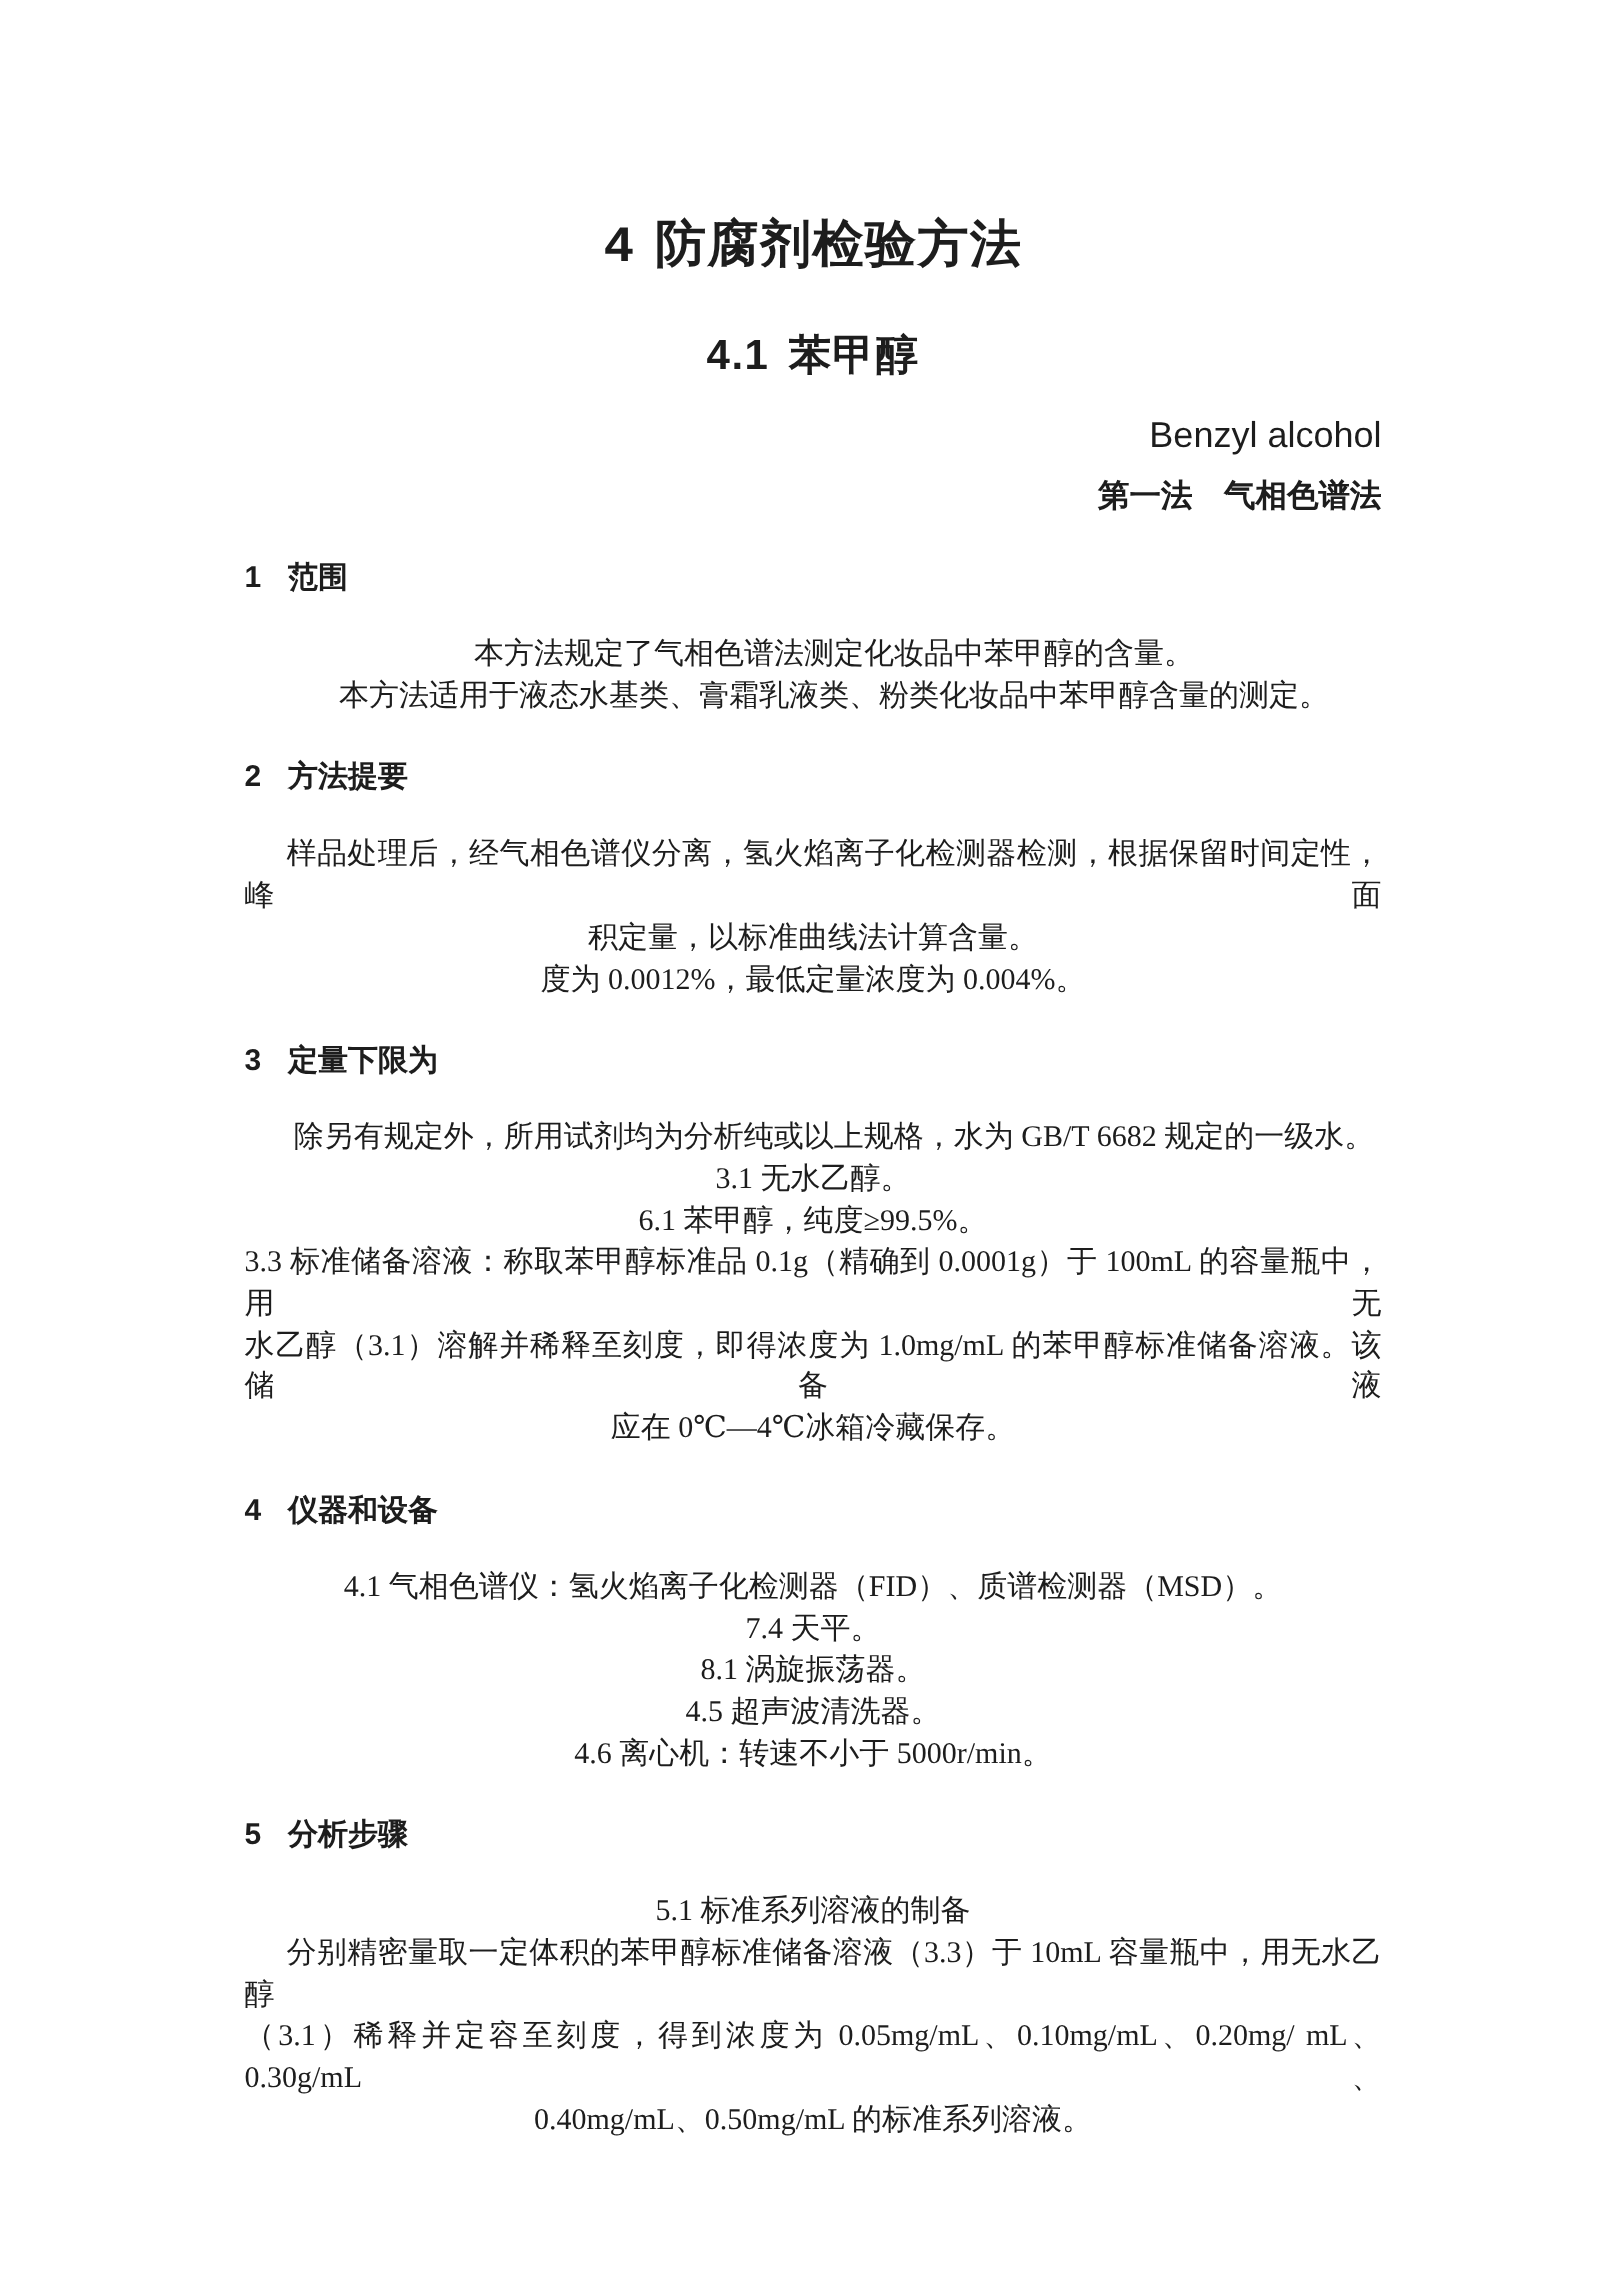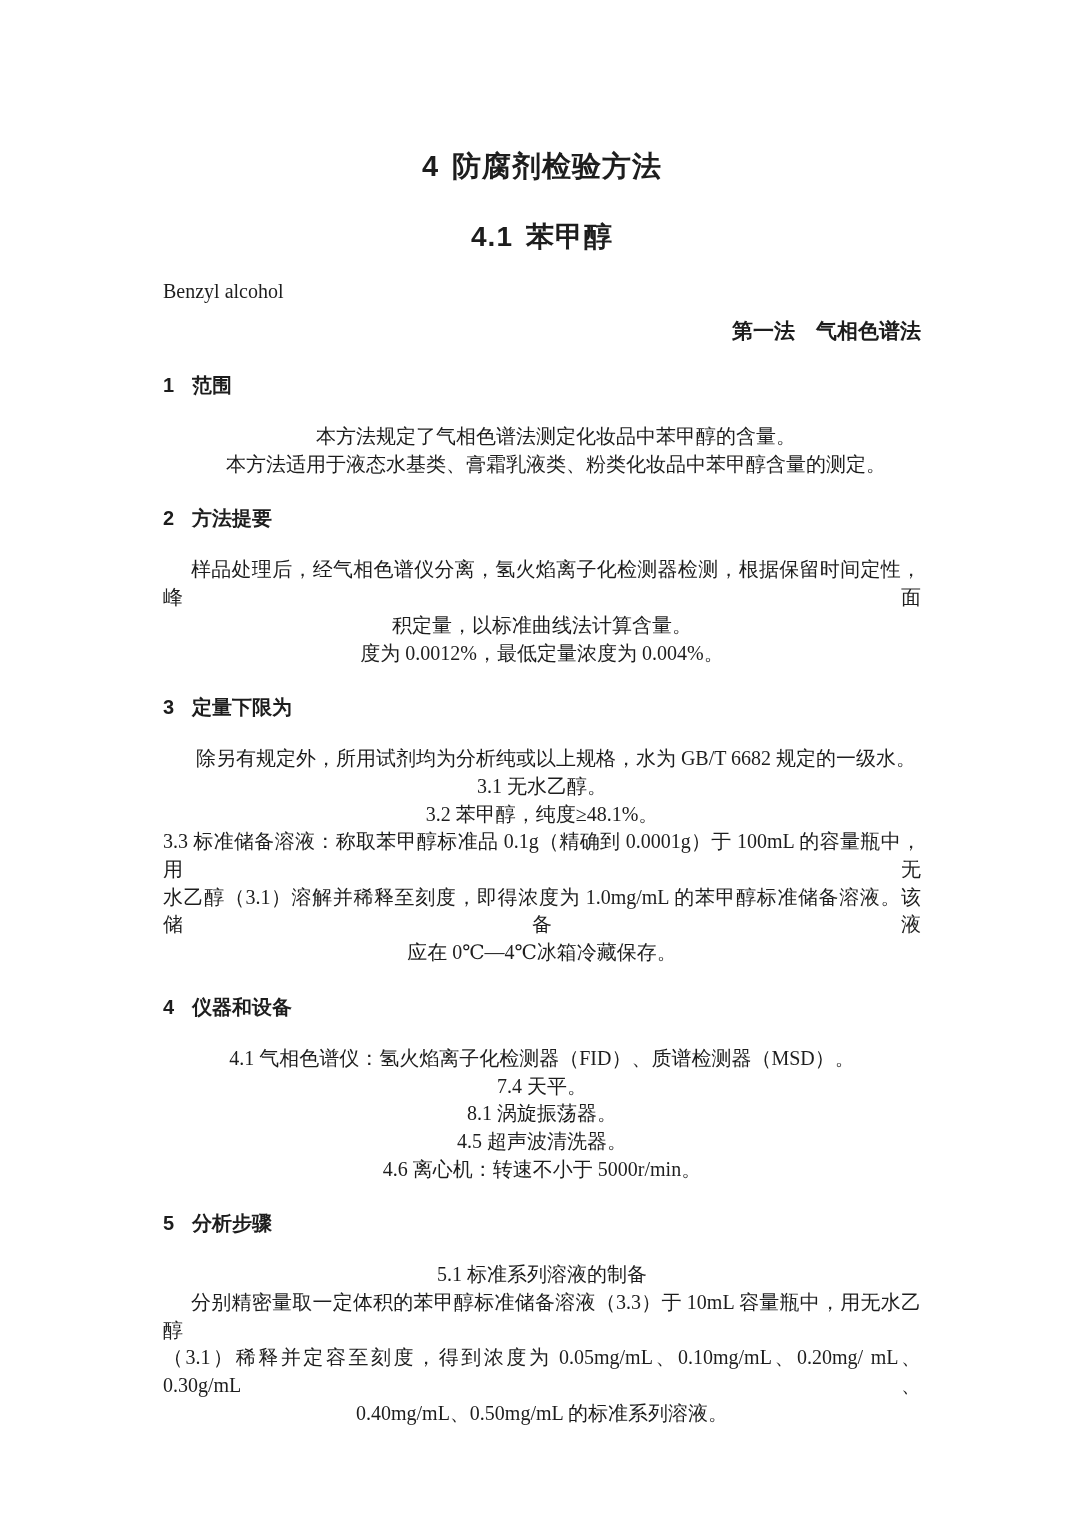--- a/index.html
+++ b/index.html
@@ -17,42 +17,42 @@
     top: 0;
     width: 758px;
     font-family: "Liberation Serif", "DejaVu Serif", serif;
     font-size: 20px;
     color: #1d1d1d;
   }
   
   .h1 {
     margin: 147px 0 0 0;
     text-align: center;
-    font-family: Liberation Sans, sans-serif;
+    font-family: Liberation Mono, monospace;
     font-weight: bold;
-    font-size: 29px;
+    font-size: 34px;
     line-height: 39px;
     letter-spacing: 1px;
   }
   .h2 {
     margin: 32px 0 0 0;
     text-align: center;
     font-family: "Liberation Sans", "DejaVu Sans", sans-serif;
     font-weight: bold;
     font-size: 28px;
     line-height: 38px;
     letter-spacing: 1px;
   }
   .h-num { margin-right: 13px; }
   .en-title {
     margin: 21px 0 0 0;
-    text-align: left;
-    font-family: Liberation Serif, serif;
+    text-align: right;
+    font-family: Liberation Sans, sans-serif;
     font-weight: normal;
-    font-size: 20px;
+    font-size: 24px;
     line-height: 28px;
   }
   .method-head {
     margin: 11px 0 0 0;
     text-align: right;
     font-family: "Liberation Sans", "DejaVu Sans", sans-serif;
     font-weight: bold;
     font-size: 21px;
     line-height: 29px;
   }
@@ -111,21 +111,21 @@
       <div class="line">积定量，以标准曲线法计算含量。</div>
       <div class="line">度为 0.0012%，最低定量浓度为 0.004%。</div>
     </div>
 
     <div class="sec-head">
       <span class="sec-num">3</span><span>定量下限为</span>
     </div>
     <div class="sec-body">
       <div class="line indent">除另有规定外，所用试剂均为分析纯或以上规格，水为 GB/T 6682 规定的一级水。</div>
       <div class="line">3.1 无水乙醇。</div>
-      <div class="line">3.2 苯甲醇，纯度≥48.1%。</div>
+      <div class="line">6.1 苯甲醇，纯度≥99.5%。</div>
       <div class="line full">3.3 标准储备溶液：称取苯甲醇标准品 0.1g（精确到 0.0001g）于 100mL 的容量瓶中，用无</div>
       <div class="line full">水乙醇（3.1）溶解并稀释至刻度，即得浓度为 1.0mg/mL 的苯甲醇标准储备溶液。该储备液</div>
       <div class="line">应在 0℃—4℃冰箱冷藏保存。</div>
     </div>
 
     <div class="sec-head">
       <span class="sec-num">4</span><span>仪器和设备</span>
     </div>
     <div class="sec-body">
       <div class="line">4.1 气相色谱仪：氢火焰离子化检测器（FID）、质谱检测器（MSD）。</div>

